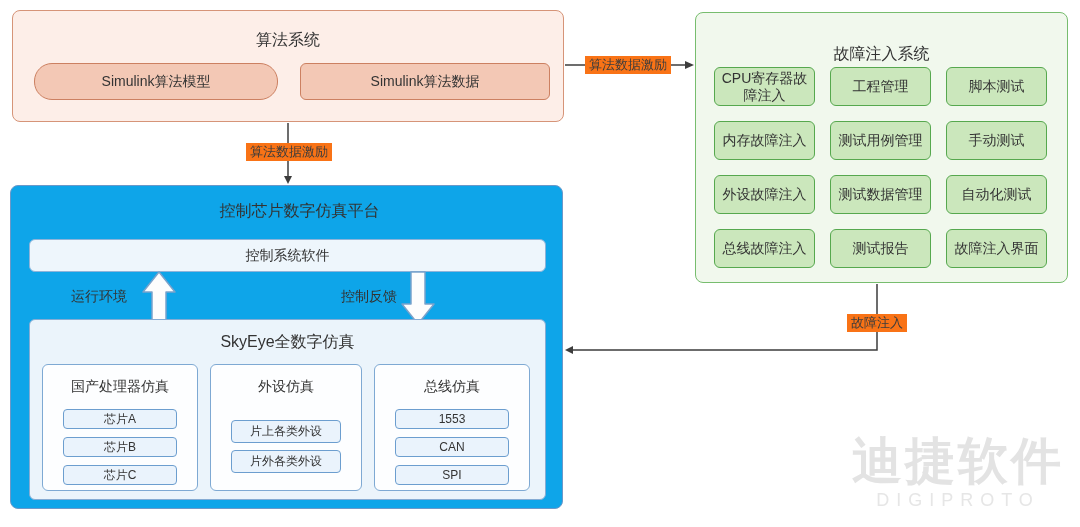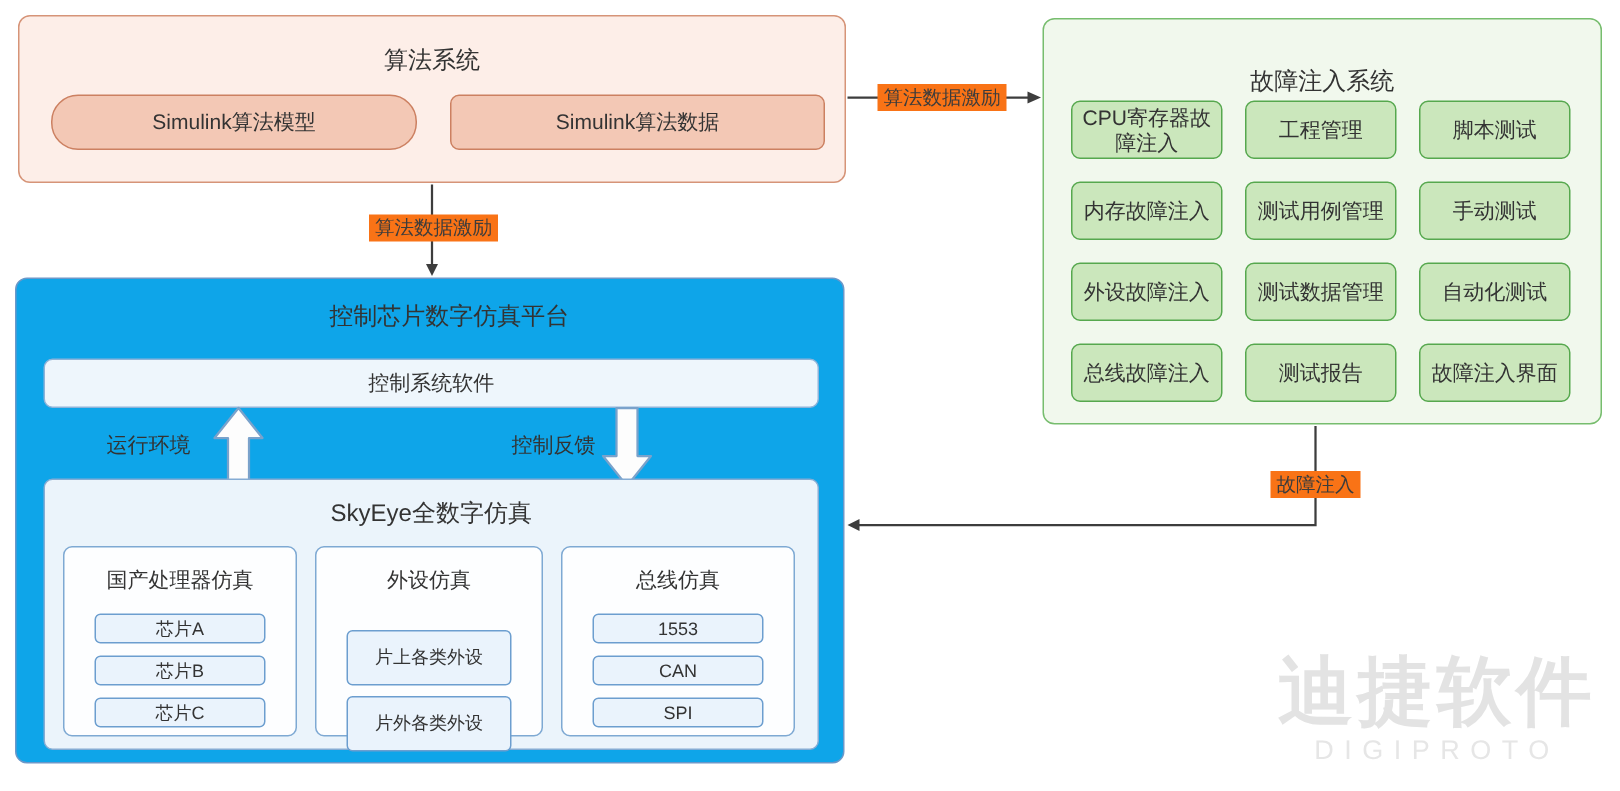--- a/index.html
+++ b/index.html
@@ -53,21 +53,21 @@
              border:1px solid #7ea9d3; border-radius:6px; }
   .sky-col.c1 { left:12px;  width:156px; }
   .sky-col.c2 { left:180px; width:152px; }
   .sky-col.c3 { left:344px; width:156px; }
   .sky-col-title { text-align:center; font-size:14px; margin-top:13px; }
   .chip-list { position:absolute; left:20px; right:20px; display:flex; flex-direction:column; }
   .sky-col.c1 .chip-list, .sky-col.c3 .chip-list { top:44px; gap:8px; }
   .sky-col.c2 .chip-list { top:55px; gap:7px; }
   .chip { height:20px; background:#eaf3fc; border:1px solid #6c9ecf; border-radius:4px;
           display:flex; align-items:center; justify-content:center; font-size:12px; }
-  .sky-col.c2 .chip { height:37px; }
+  .sky-col.c2 .chip { height:23px; }
 
   
   .connector-svg { position:absolute; left:0; top:0; z-index:3; pointer-events:none; }
   .conn-label { position:absolute; transform:translate(-50%,-50%); background:#f97316;
                 padding:0 4px; font-size:13px; color:#3c3c3c; white-space:nowrap; z-index:4; }
 </style>
 </head>
 <body>
 
 <div id="canvas">

